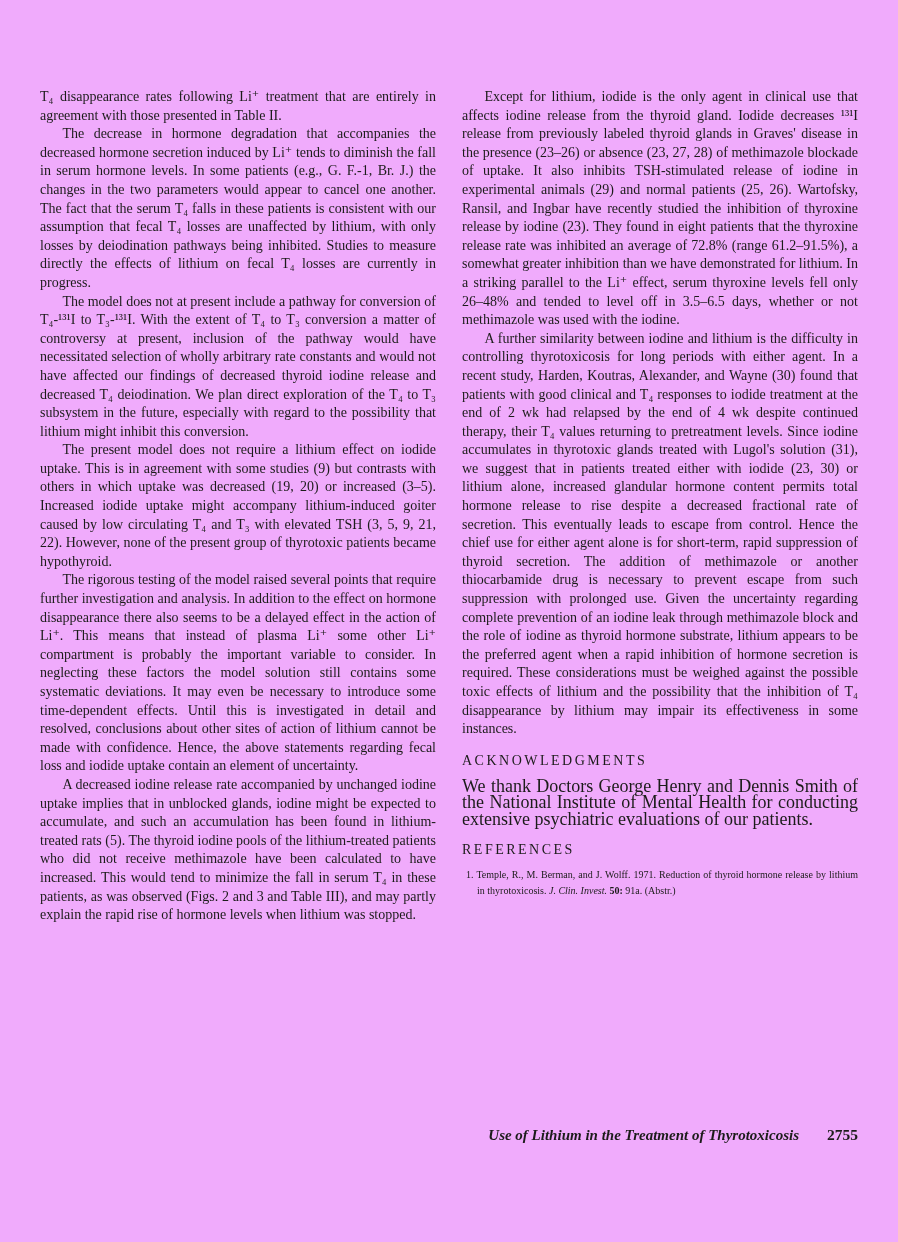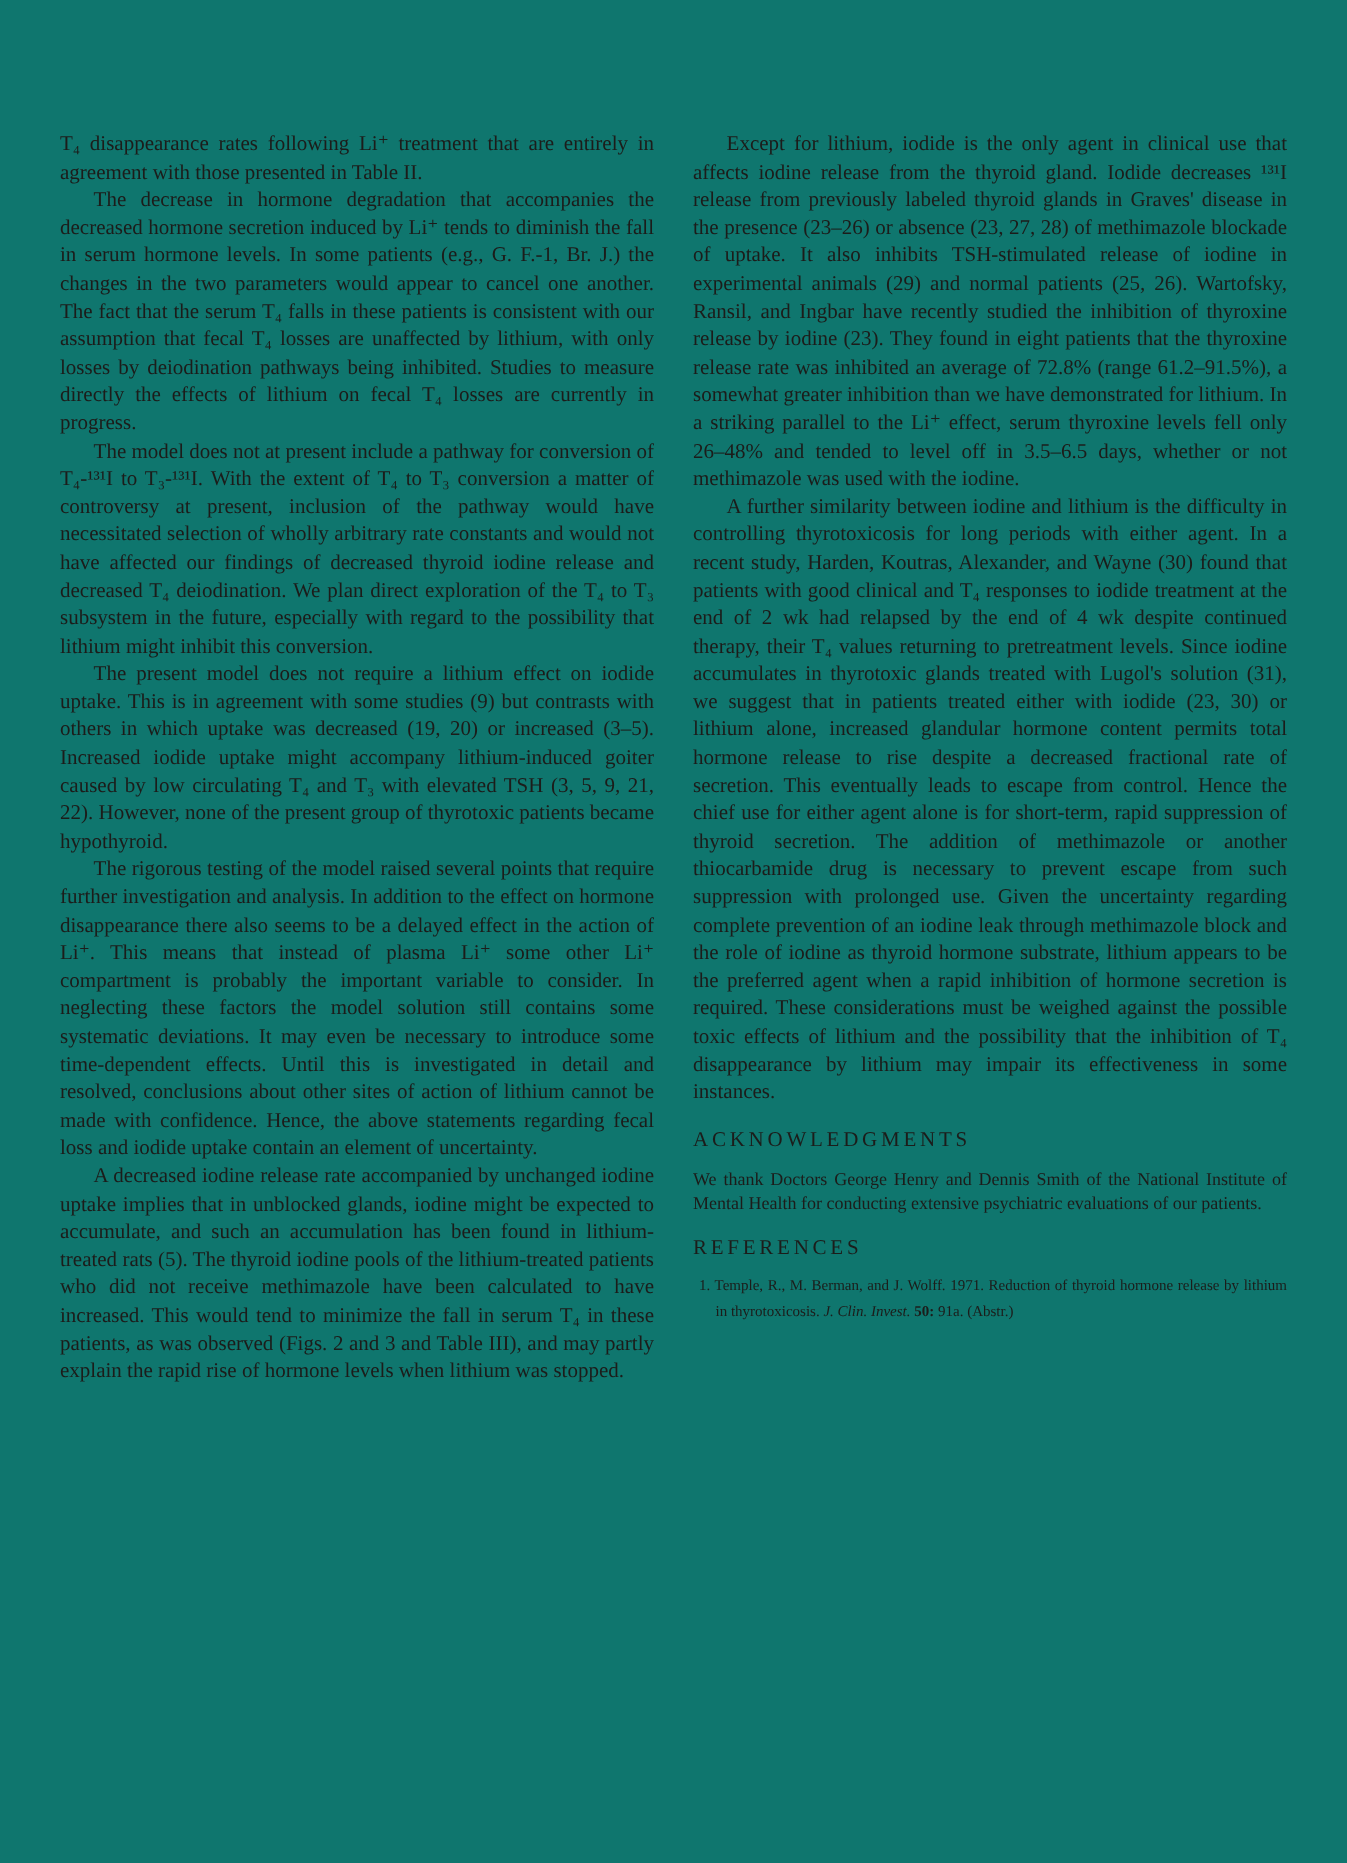--- a/index.html
+++ b/index.html
@@ -5,21 +5,21 @@
   * { margin: 0; padding: 0; box-sizing: border-box; }
   html, body {
     width: 898px;
     background: #fdfdf9;
     font-family: "Liberation Serif", "DejaVu Serif", serif;
   }
   .page {
     position: relative;
     width: 898px;
     height: 1242px;
-    background: #0f766e;
+    background: #f0abfc;
     color: #1c1c1a;
     padding: 88px 40px 0 40px;
     overflow: hidden;
   }
   .columns {
     display: flex;
     gap: 26px;
   }
   .col {
     flex: 1;
@@ -33,21 +33,21 @@
   }
   p.para.no-indent { text-indent: 0; }
   h2.section-heading {
     font-size: 14px;
     font-weight: 400;
     letter-spacing: 2.5px;
     text-align: left;
     margin: 14px 0 9px 0;
   }
   p.small-body {
-    font-size: 12px;
+    font-size: 18px;
     line-height: 16.6px;
     text-align: justify;
   }
   .ref-list { margin-top: 2px; }
   .ref-item {
     font-size: 10px;
     line-height: 16.6px;
     text-align: justify;
     padding-left: 1.5em;
     text-indent: -1.1em;
@@ -96,13 +96,16 @@
       <p class="small-body">We thank Doctors George Henry and Dennis Smith of the National Institute of Mental Health for conducting extensive psychiatric evaluations of our patients.</p>
 
       <h2 class="section-heading">REFERENCES</h2>
       <div class="ref-list">
         <p class="ref-item"><span>1.</span> <span>Temple, R., M. Berman, and J. Wolff. 1971. Reduction of thyroid hormone release by lithium in thyrotoxicosis.</span> <span class="italic">J. Clin. Invest.</span> <span class="bold">50:</span> <span>91a. (Abstr.)</span></p>
       </div>
     </div>
 
   </div>
 
+  <div class="footer">
+    <span class="footer-title">Use of Lithium in the Treatment of Thyrotoxicosis</span><span class="footer-page">2755</span>
+  </div>
 </div>
 
 </body></html>

